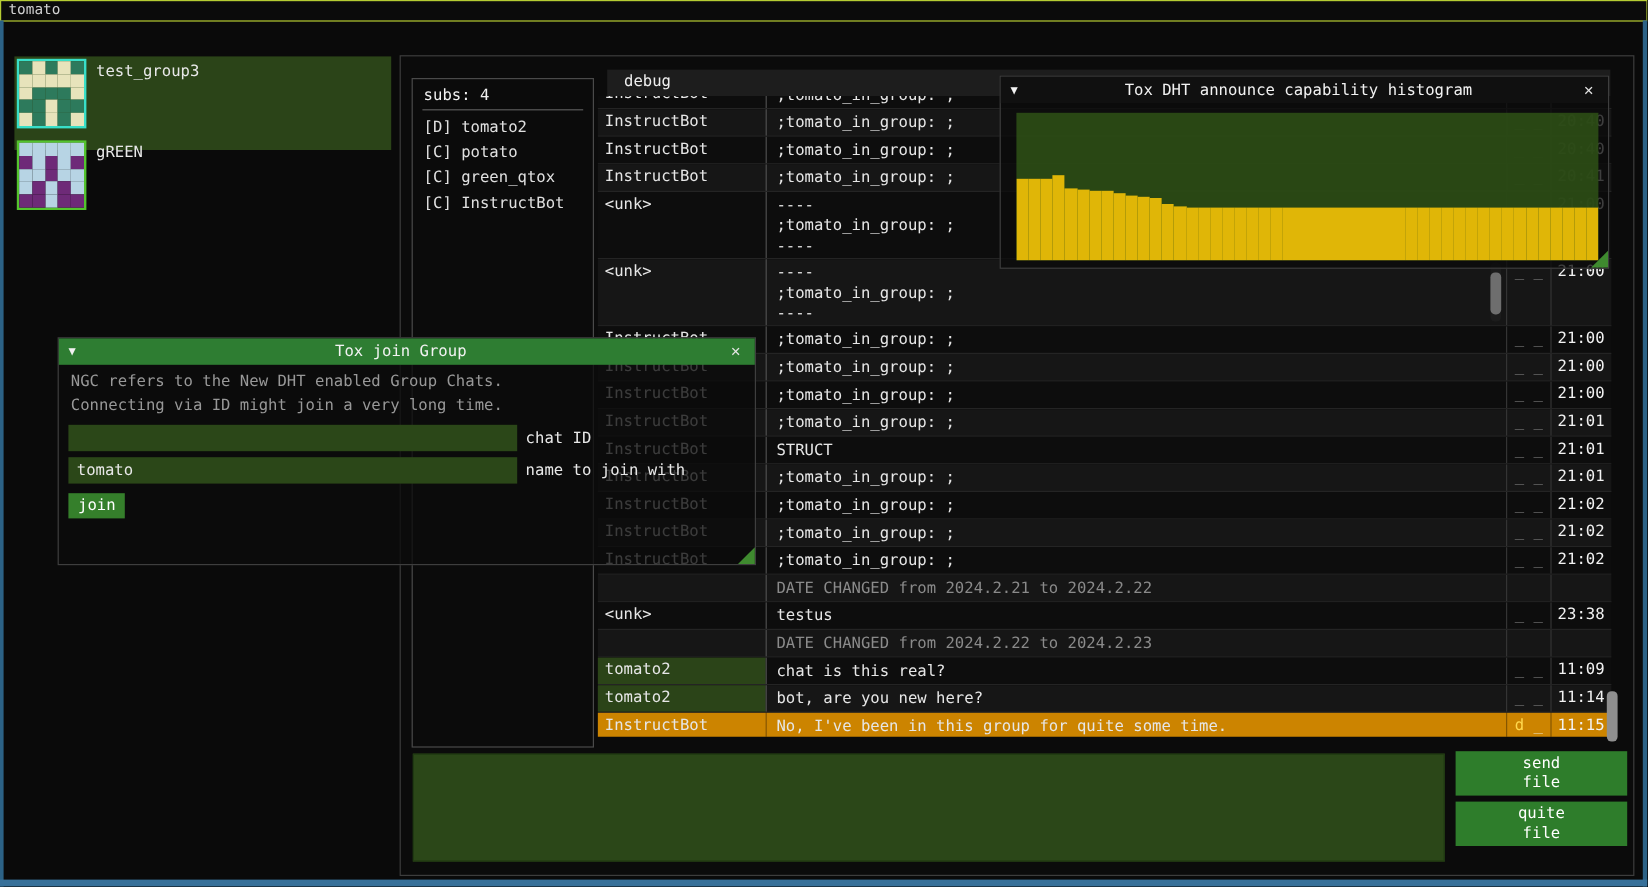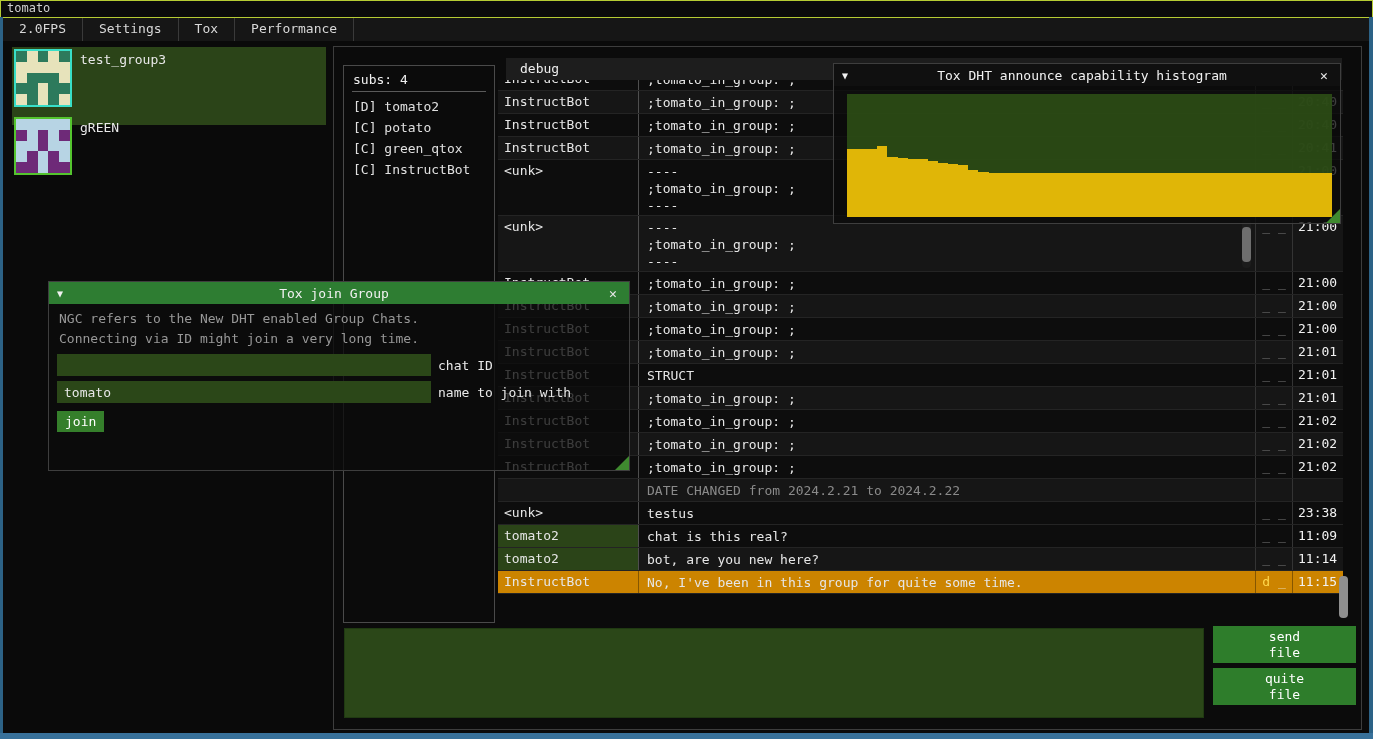--- a/index.html
+++ b/index.html
@@ -72,26 +72,20 @@
 </style>
 </head>
 <body>
 
 <div class="screen">
 
   <div class="titlebar">
     <span>tomato</span>
   </div>
 
-  <div class="menubar">
-    <div class="menu-item">2.0FPS</div>
-  <div class="menu-item">Settings</div>
-      <div class="menu-item">Tox</div>
-      <div class="menu-item">Performance</div>
-    </div>
 
   <div>
       <div class="contact-row selected" style="top: 47px;">
         <div class="avatar" style="border: 2px solid rgb(56, 223, 200);">
           <div style="background: rgb(45, 122, 92);"></div>
           <div style="background: rgb(231, 227, 187);"></div>
           <div style="background: rgb(45, 122, 92);"></div>
           <div style="background: rgb(231, 227, 187);"></div>
           <div style="background: rgb(45, 122, 92);"></div>
           <div style="background: rgb(231, 227, 187);"></div>
@@ -262,20 +256,26 @@
             <div class="c-sender"></div>
             <div class="c-msg">DATE CHANGED from 2024.2.21 to 2024.2.22</div>
             <div class="c-rcpt"></div>
             <div class="c-time"></div>
           </div>
           <div class="crow">
             <div class="c-sender">&lt;unk&gt;</div>
             <div class="c-msg">testus</div>
             <div class="c-rcpt"><span>_</span> <span>_</span></div>
             <div class="c-time">23:38</div>
+          </div>
+          <div class="crow odd system">
+            <div class="c-sender"></div>
+            <div class="c-msg">DATE CHANGED from 2024.2.22 to 2024.2.23</div>
+            <div class="c-rcpt"></div>
+            <div class="c-time"></div>
           </div>
           <div class="crow">
             <div class="c-sender sender-green">tomato2</div>
             <div class="c-msg">chat is this real?</div>
             <div class="c-rcpt"><span>_</span> <span>_</span></div>
             <div class="c-time">11:09</div>
           </div>
           <div class="crow odd">
             <div class="c-sender sender-green">tomato2</div>
             <div class="c-msg">bot, are you new here?</div>

